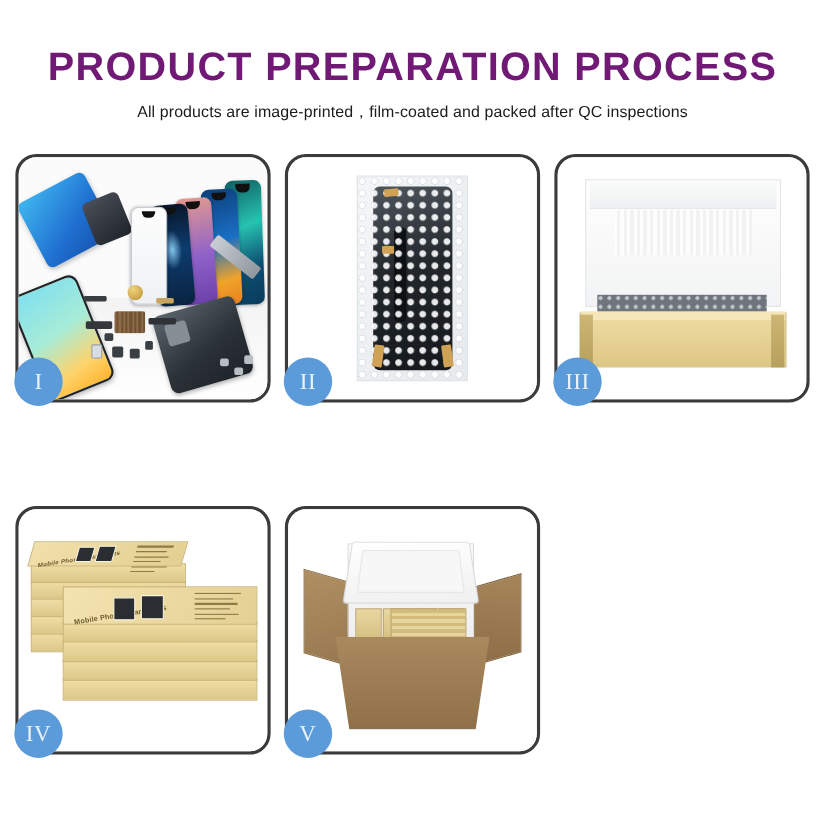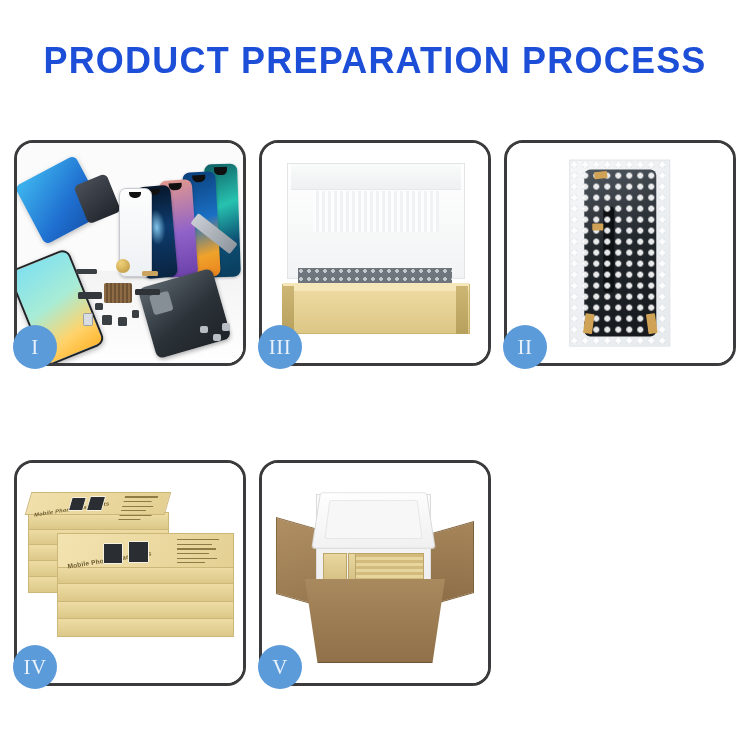--- a/index.html
+++ b/index.html
@@ -8,21 +8,21 @@
     font-family:"Liberation Sans","DejaVu Sans",sans-serif;
     overflow:hidden;position:relative;
   }
   .page{width:750px;height:750px;position:relative;}
 
   
   .header{position:absolute;left:0;top:0;width:750px;text-align:center;}
   .title{
     margin:0;padding-top:42px;
     font-size:36px;font-weight:700;letter-spacing:1.2px;
-    color:#1d4ed8;line-height:1.05;
+    color:#701a75;line-height:1.05;
     font-family:"Liberation Sans","DejaVu Sans",sans-serif;
   }
   .subtitle{
     margin:0;padding-top:12px;
     font-size:14.5px;font-weight:400;color:#1b1b1b;letter-spacing:.1px;
   }
 
   
   .grid{
     position:absolute;left:14px;top:140px;
@@ -254,20 +254,21 @@
   .tc1{left:23%;top:42%;width:7%;height:8%;}
   .tc2{left:24%;top:72%;width:6%;height:7%;}
 </style>
 </head>
 <body>
 
 <div class="page">
 
   <div class="header">
     <h1 class="title">PRODUCT PREPARATION PROCESS</h1>
+    <p class="subtitle">All products are image-printed，film-coated and packed after QC inspections</p>
   </div>
 
   <div class="grid">
 
     <div class="panel">
       <div class="panel-inner p1">
         <div class="floor"></div>
         <div class="tilted"></div>
         <div class="fan">
           <div class="ph ph5">
@@ -305,44 +306,44 @@
         <div class="screws">
           <span></span>
           <span></span>
           <span></span>
         </div>
       </div>
       <div class="badge">I</div>
     </div>
 
     <div class="panel">
-      <div class="panel-inner p3">
-        <div class="lid">
-          <div class="foam"></div>
-        </div>
-        <div class="greywrap"></div>
-        <div class="boxbase"></div>
-        <div class="boxside"></div>
-        <div class="boxside2"></div>
-      </div>
-      <div class="badge">III</div>
-    </div>
-
-    <div class="panel">
       <div class="panel-inner p2">
         <div class="bagwrap">
           <div class="inner-part"></div>
           <div class="bubbles"></div>
           <div class="tape t1"></div>
           <div class="tape t2"></div>
           <div class="tape t3"></div>
           <div class="tape t4"></div>
         </div>
       </div>
       <div class="badge">II</div>
+    </div>
+
+    <div class="panel">
+      <div class="panel-inner p3">
+        <div class="lid">
+          <div class="foam"></div>
+        </div>
+        <div class="greywrap"></div>
+        <div class="boxbase"></div>
+        <div class="boxside"></div>
+        <div class="boxside2"></div>
+      </div>
+      <div class="badge">III</div>
     </div>
 
     <div class="panel">
       <div class="panel-inner p4">
         <div class="stack">
           <div class="kbox kb-r5"></div>
           <div class="kbox kb-r4"></div>
           <div class="kbox kb-r3"></div>
           <div class="kbox kb-r2"></div>
           <div class="kbox kb-r1"></div>

